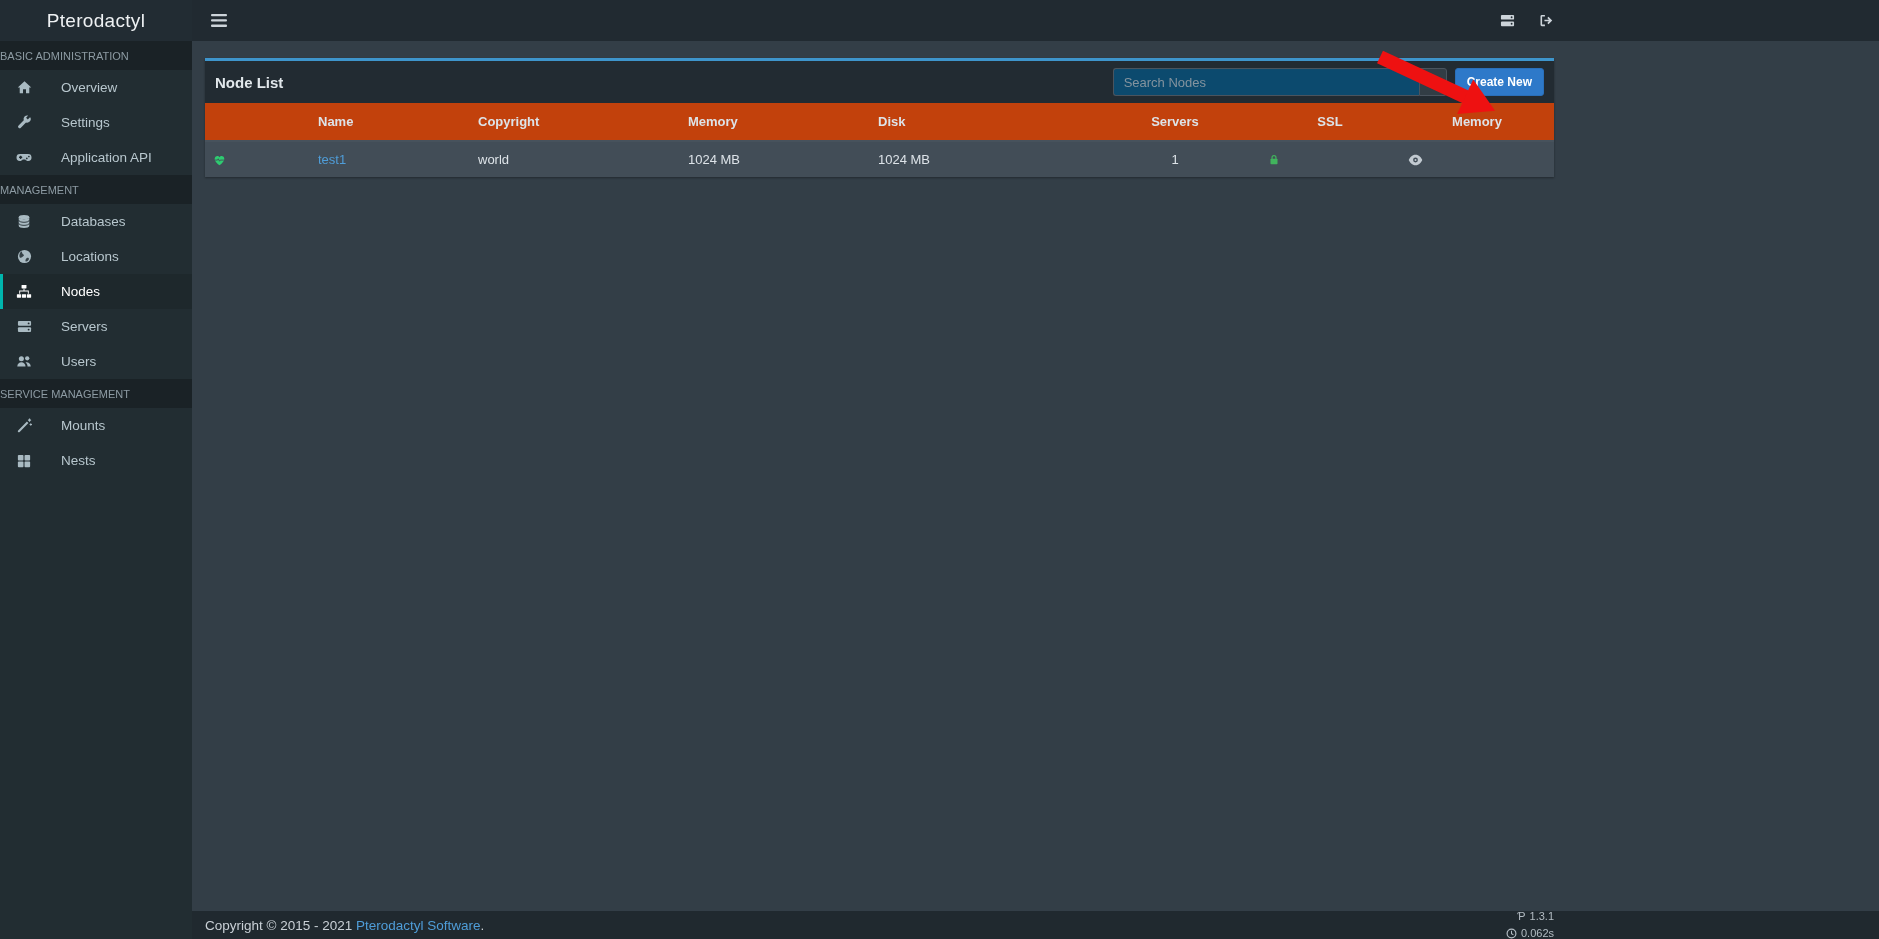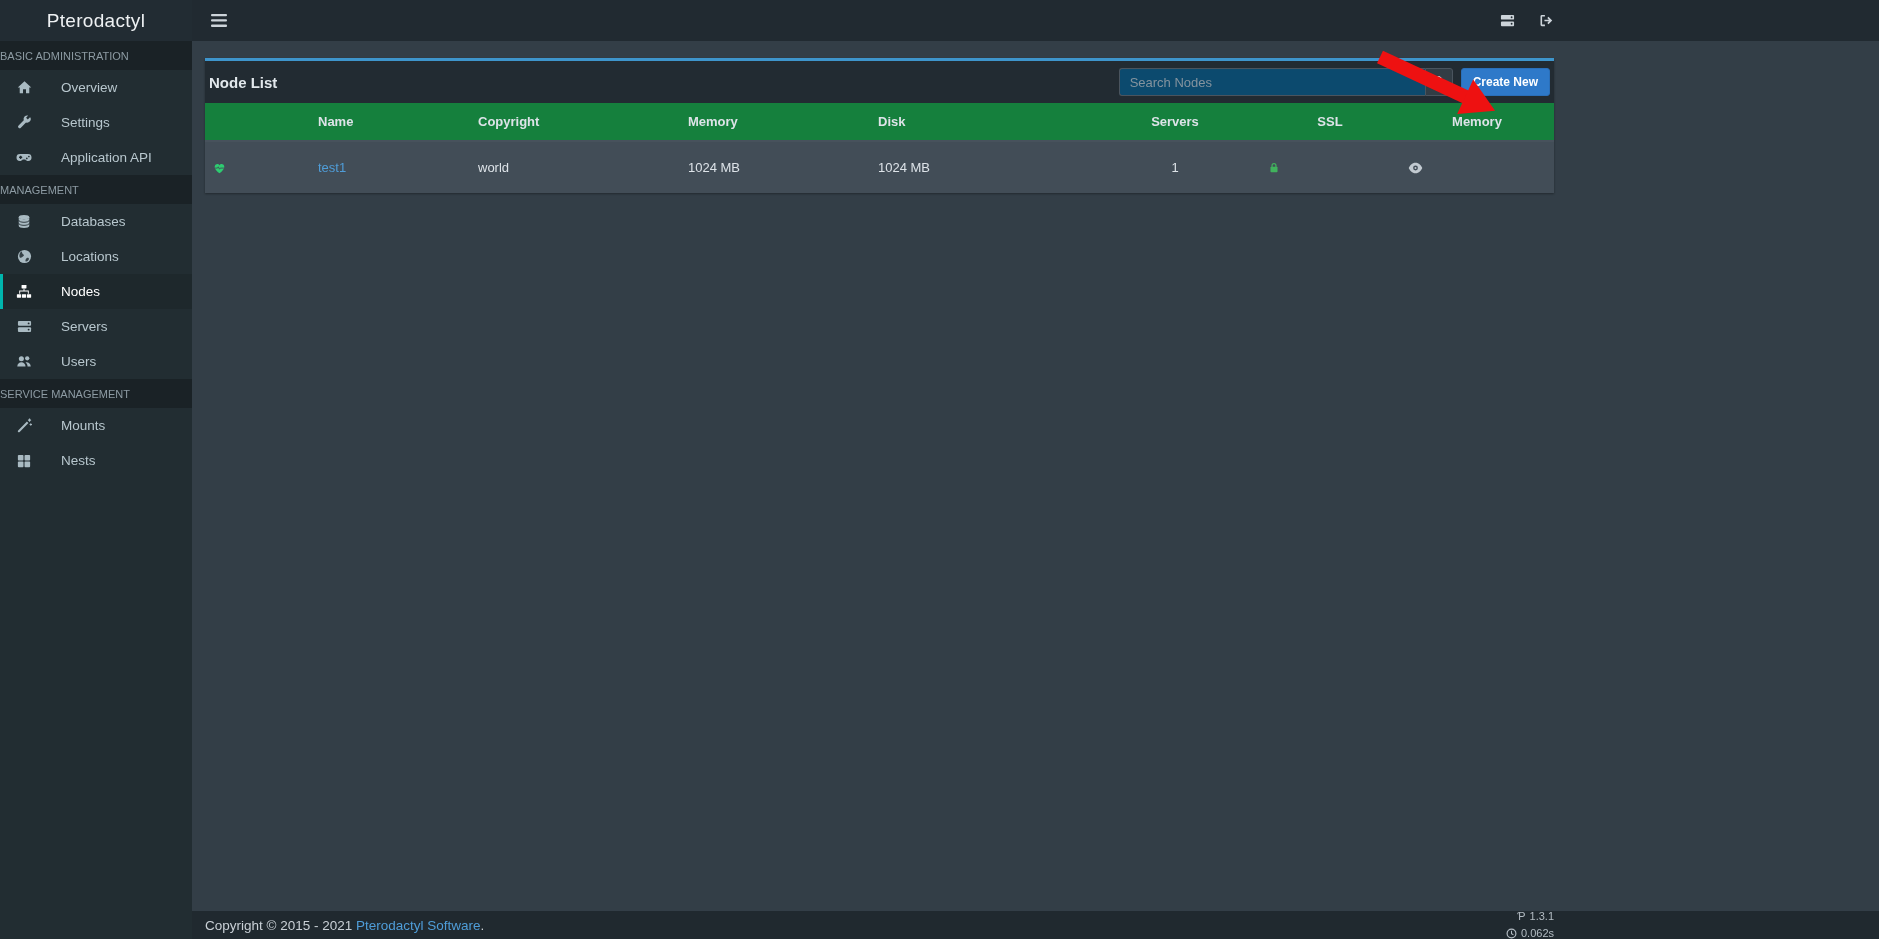--- a/index.html
+++ b/index.html
@@ -34,38 +34,38 @@
   .content-header { padding-top:15px; display:flex; justify-content:space-between; align-items:flex-end; }
   .page-title { margin:0; font-size:23px; font-weight:700; color:#edf1f4; line-height:30px; }
   .page-subtitle { font-size:13.5px; font-weight:400; color:#9aa7b1; margin-left:7px; }
   .breadcrumb { font-size:12px; font-weight:700; color:#cfd7dd; margin-bottom:5px; }
   .breadcrumb .sep { color:#8b98a1; margin:0 6px; font-weight:400; }
   .breadcrumb .crumb-link { cursor:pointer; }
   .breadcrumb .crumb-current { color:#b9c4cc; }
   
   .panel { margin-top:17px; background:#222b32; border-top:3px solid #3e95cc;
            box-shadow:0 1px 2px rgba(0,0,0,.35); }
-  .panel-header { display:flex; align-items:center; padding:7px 4px; }
+  .panel-header { display:flex; align-items:center; padding:7px 10px; }
   .panel-title { flex:1; font-size:15px; font-weight:700; color:#e2e8ec; }
   .search-group { display:flex; align-items:center; }
   .search-input { width:306px; height:28px; background:#0c4a6e; border:1px solid #4a545e; border-right:none;
                   border-radius:3px 0 0 3px; color:#cfd6dc; padding:0 10px; font-size:13px; outline:none;
                   font-family:"Liberation Sans", sans-serif; }
   .search-input::placeholder { color:#84939e; }
   .search-btn { width:28px; height:28px; background:#323d45; border:1px solid #4a545e;
                 border-radius:0 3px 3px 0; color:#e8edf0; display:flex; align-items:center; justify-content:center;
                 cursor:pointer; padding:0; }
   .create-btn { margin-left:8px; height:28px; padding:0 11px; background:#2e79c9; border:1px solid #2a6fb9;
                 border-radius:3px; color:#ffffff; font-size:12px; font-weight:700; cursor:pointer;
                 display:flex; align-items:center; font-family:"Liberation Sans", sans-serif; }
   
   table.nodes { width:100%; border-collapse:collapse; table-layout:fixed; }
-  table.nodes thead th { background:#15803d; height:38px; font-size:13px; font-weight:700; color:#dde3e8;
+  table.nodes thead th { background:#c2410c; height:38px; font-size:13px; font-weight:700; color:#dde3e8;
                          text-align:left; padding:0 8px; }
-  table.nodes tbody td { background:#424d57; height:52px; font-size:13px; color:#dde3e8; padding:4px 8px;
+  table.nodes tbody td { background:#424d57; height:36px; font-size:13px; color:#dde3e8; padding:4px 8px;
                          border-top:2px solid #47525c; }
   table.nodes .center { text-align:center; }
   .node-link { color:#4f9dd8; cursor:pointer; }
   .hb { color:#2ecc71; }
   .ssl-ok { color:#41b35d; }
   .eye { color:#c2cad1; }
   
   .footer { margin-top:auto; height:28px; background:#20292f; display:flex; align-items:center; }
   .footer-inner { display:flex; justify-content:space-between; align-items:center; }
   .footer-left { font-size:13.5px; color:#c9d0d6; }

